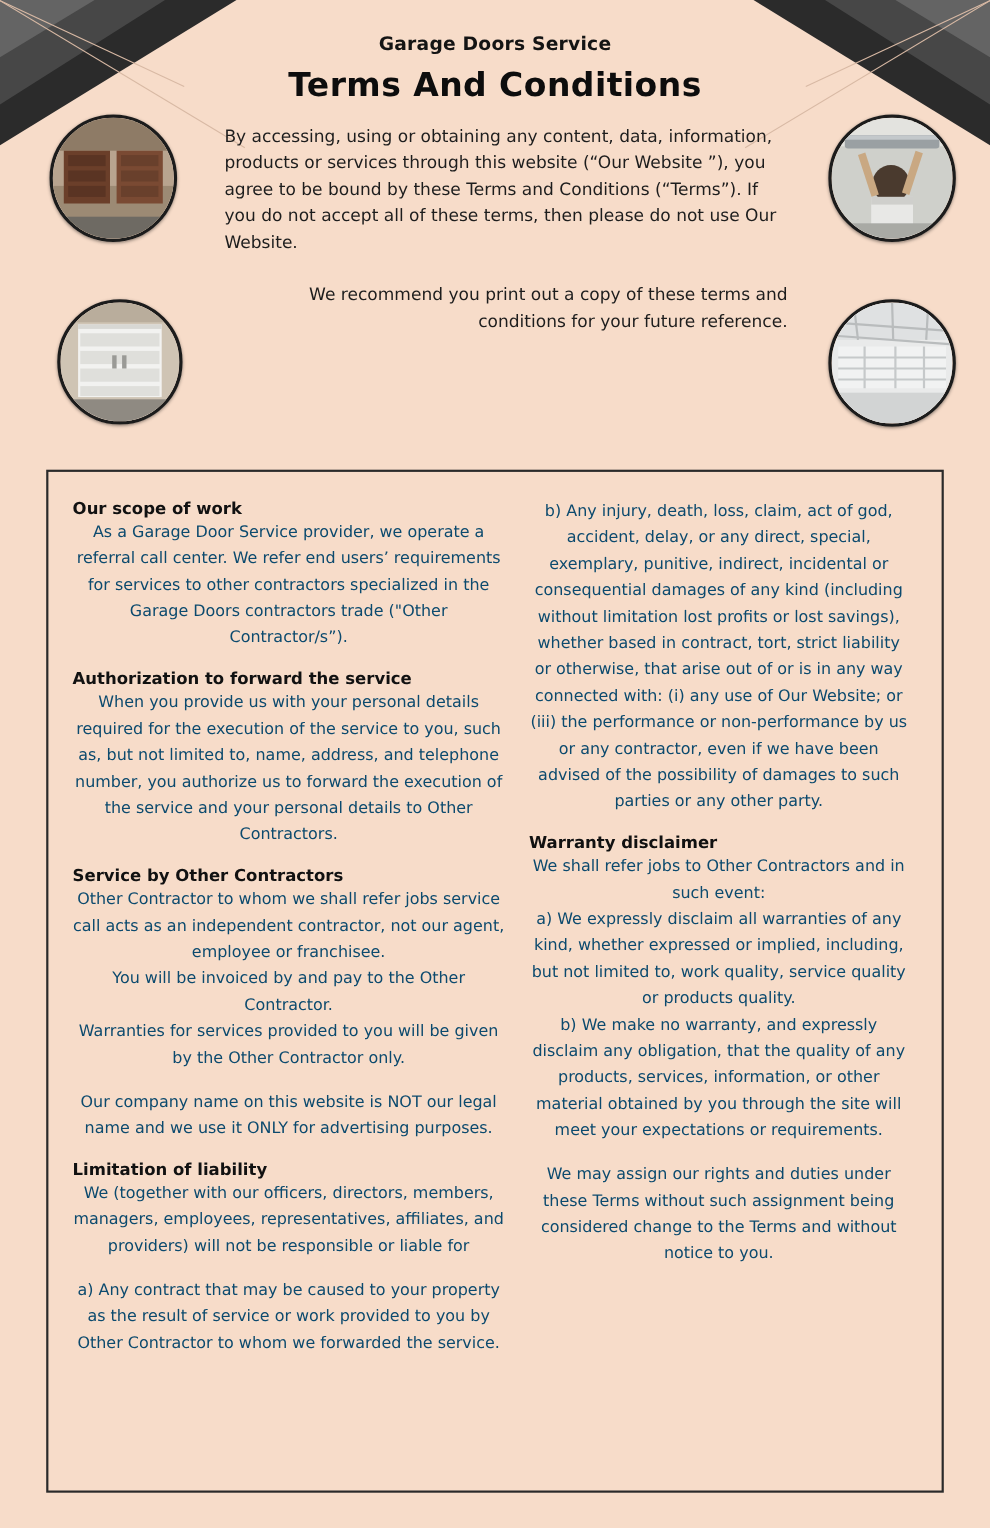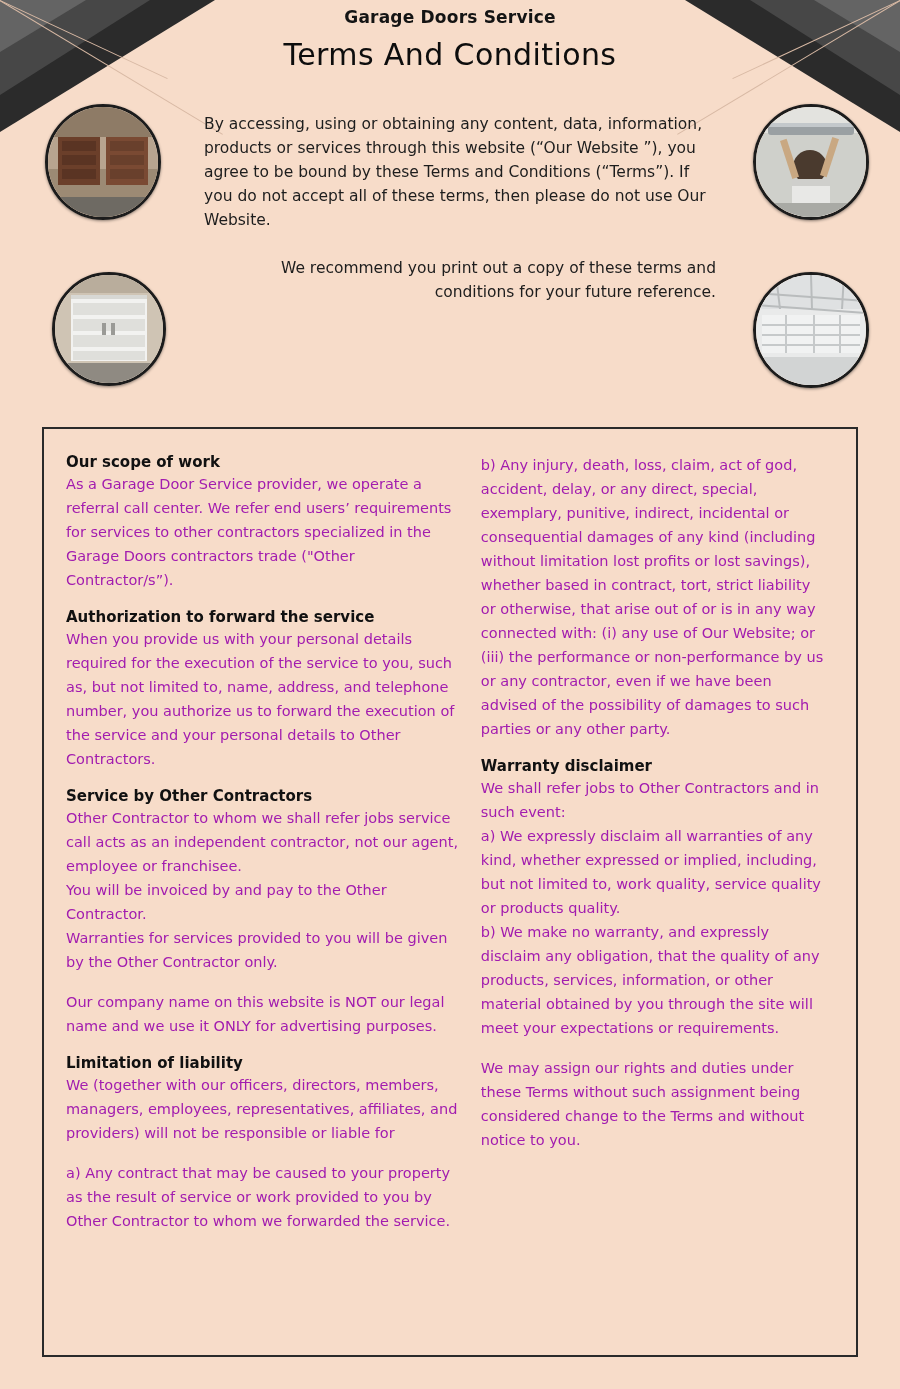--- a/index.html
+++ b/index.html
@@ -88,36 +88,36 @@
     top: 0;
     height: 1px;
     background: #d8b9a4;
     transform-origin: top left;
     pointer-events: none;
   }
 
   
   .header {
     position: absolute;
-    top: 7px;
+    top: 30px;
     left: 0;
     width: 900px;
     text-align: center;
     z-index: 5;
   }
   .header .subtitle {
     font-size: 17px;
     font-weight: bold;
     letter-spacing: .2px;
     color: #141414;
   }
   .header .title {
     margin-top: 10px;
     font-size: 30px;
-    font-weight: normal;
+    font-weight: bold;
     letter-spacing: .4px;
     color: #0d0d0d;
   }
 
   
   .photo {
     position: absolute;
     border-radius: 50%;
     border: 3px solid #1c1c1c;
     overflow: hidden;
@@ -177,21 +177,22 @@
   .sec h3 {
     margin: 0 0 1px 0;
     font-size: 15px;
     font-weight: bold;
     color: #111;
   }
   .sec p {
     margin: 0;
     font-size: 14.5px;
     line-height: 24px;
-    color: #a21caf;
+    color: #0c4a6e;
+    text-align: center;
   }
 </style>
 </head>
 <body>
 
 <div class="page">
 
   <div class="corner left">
     <div class="dark1"></div>
     <div class="dark2"></div>

